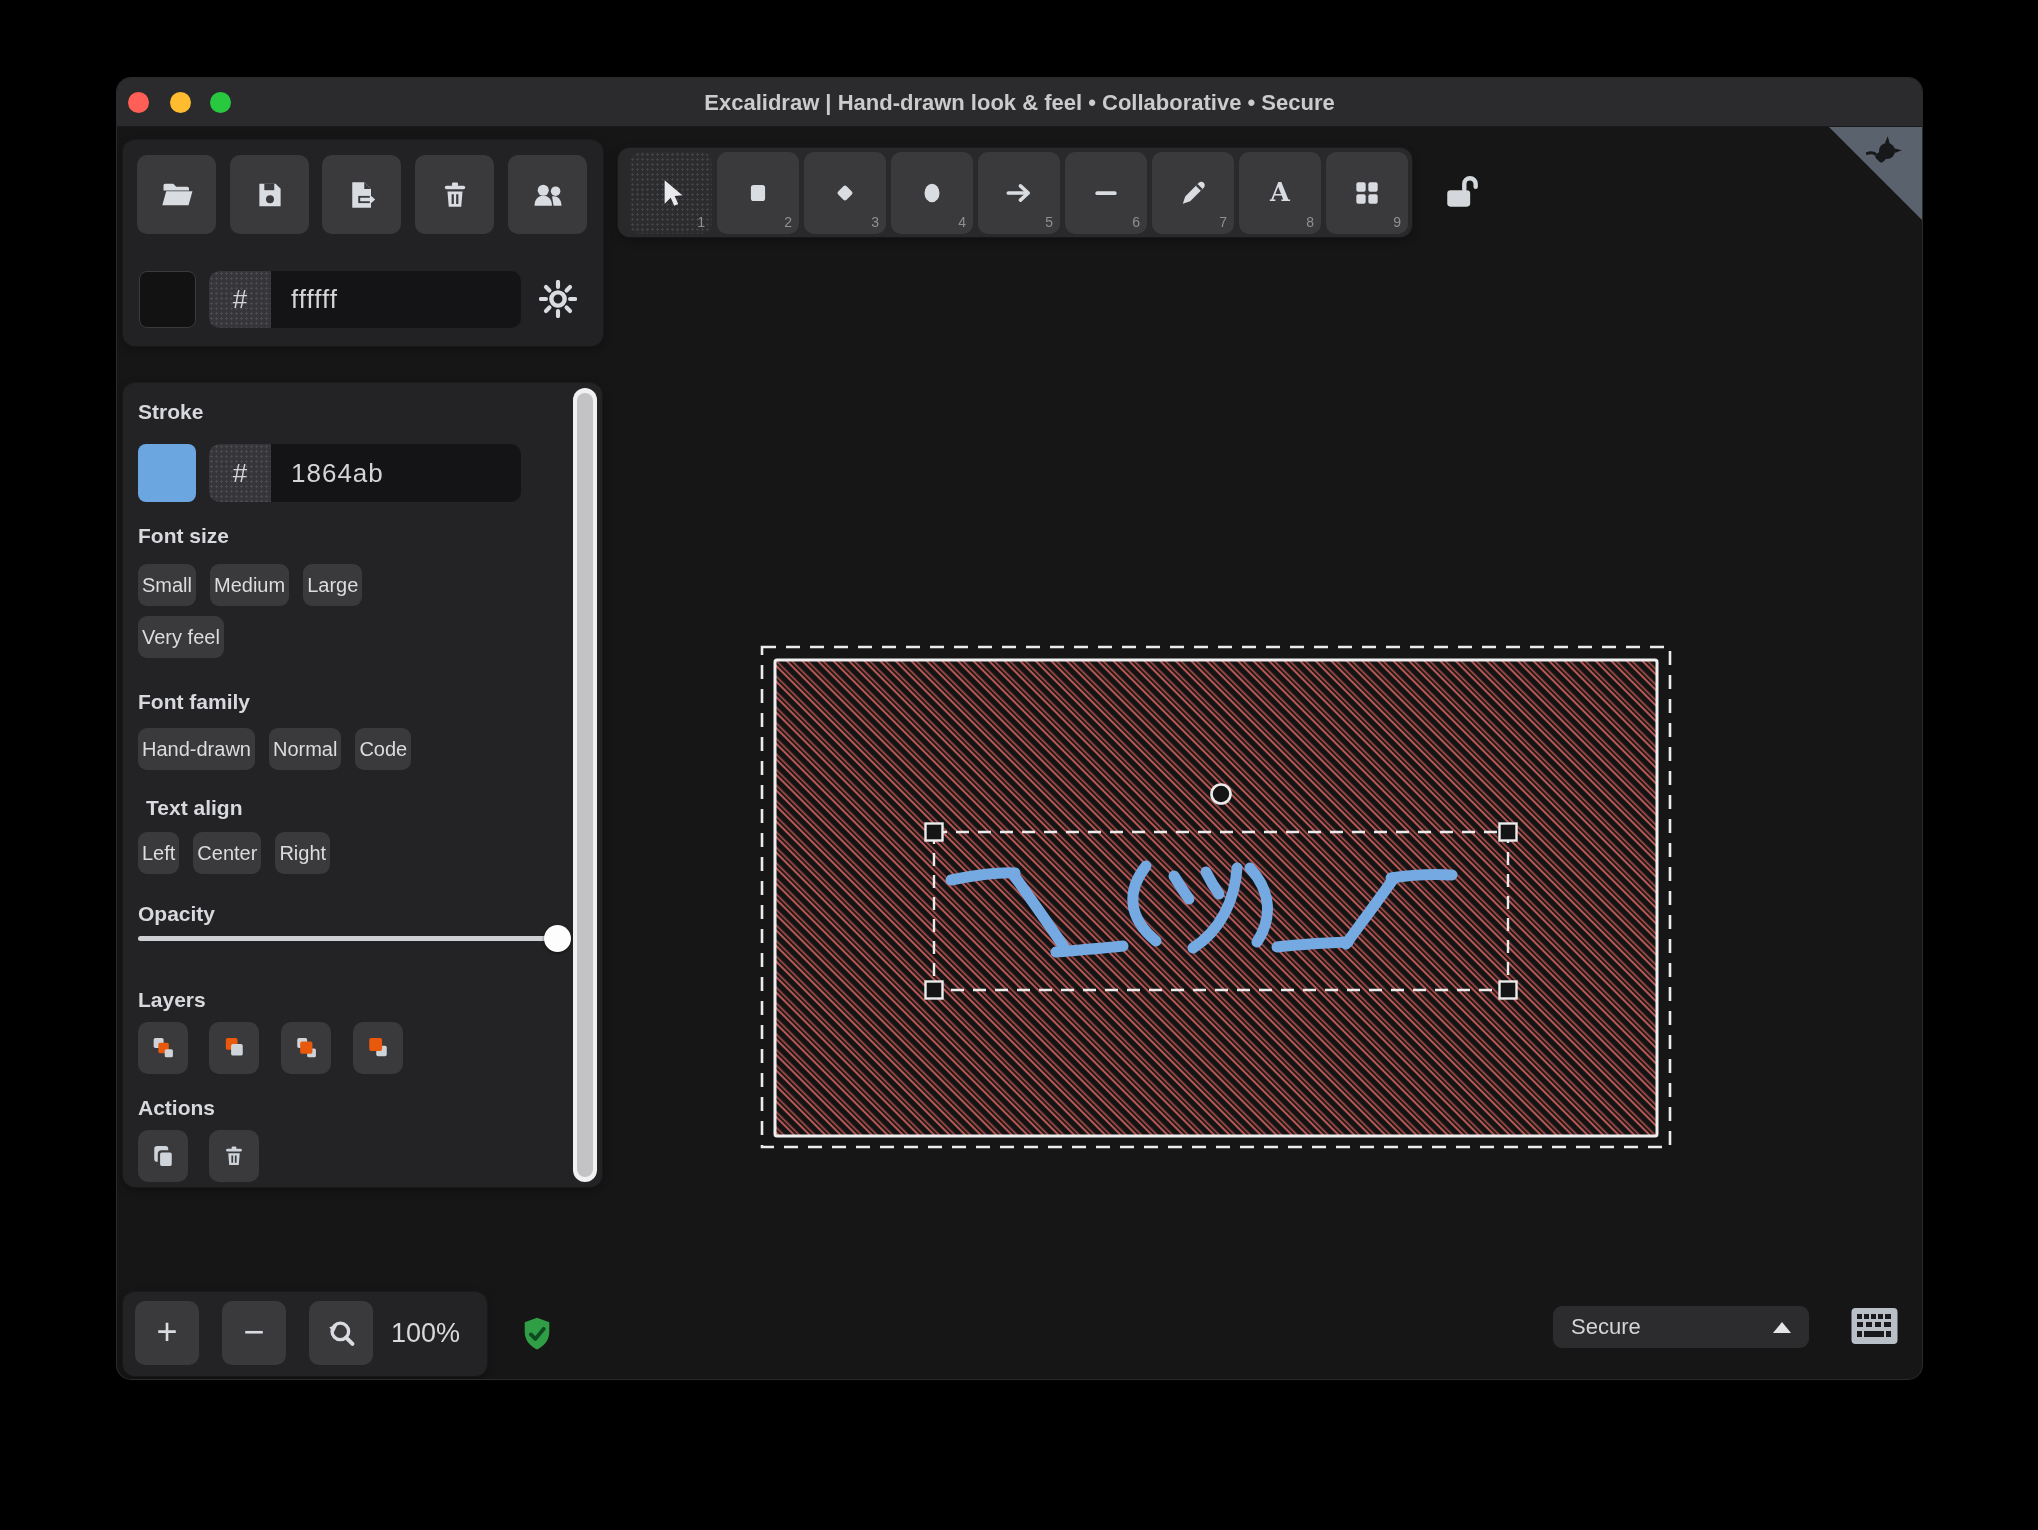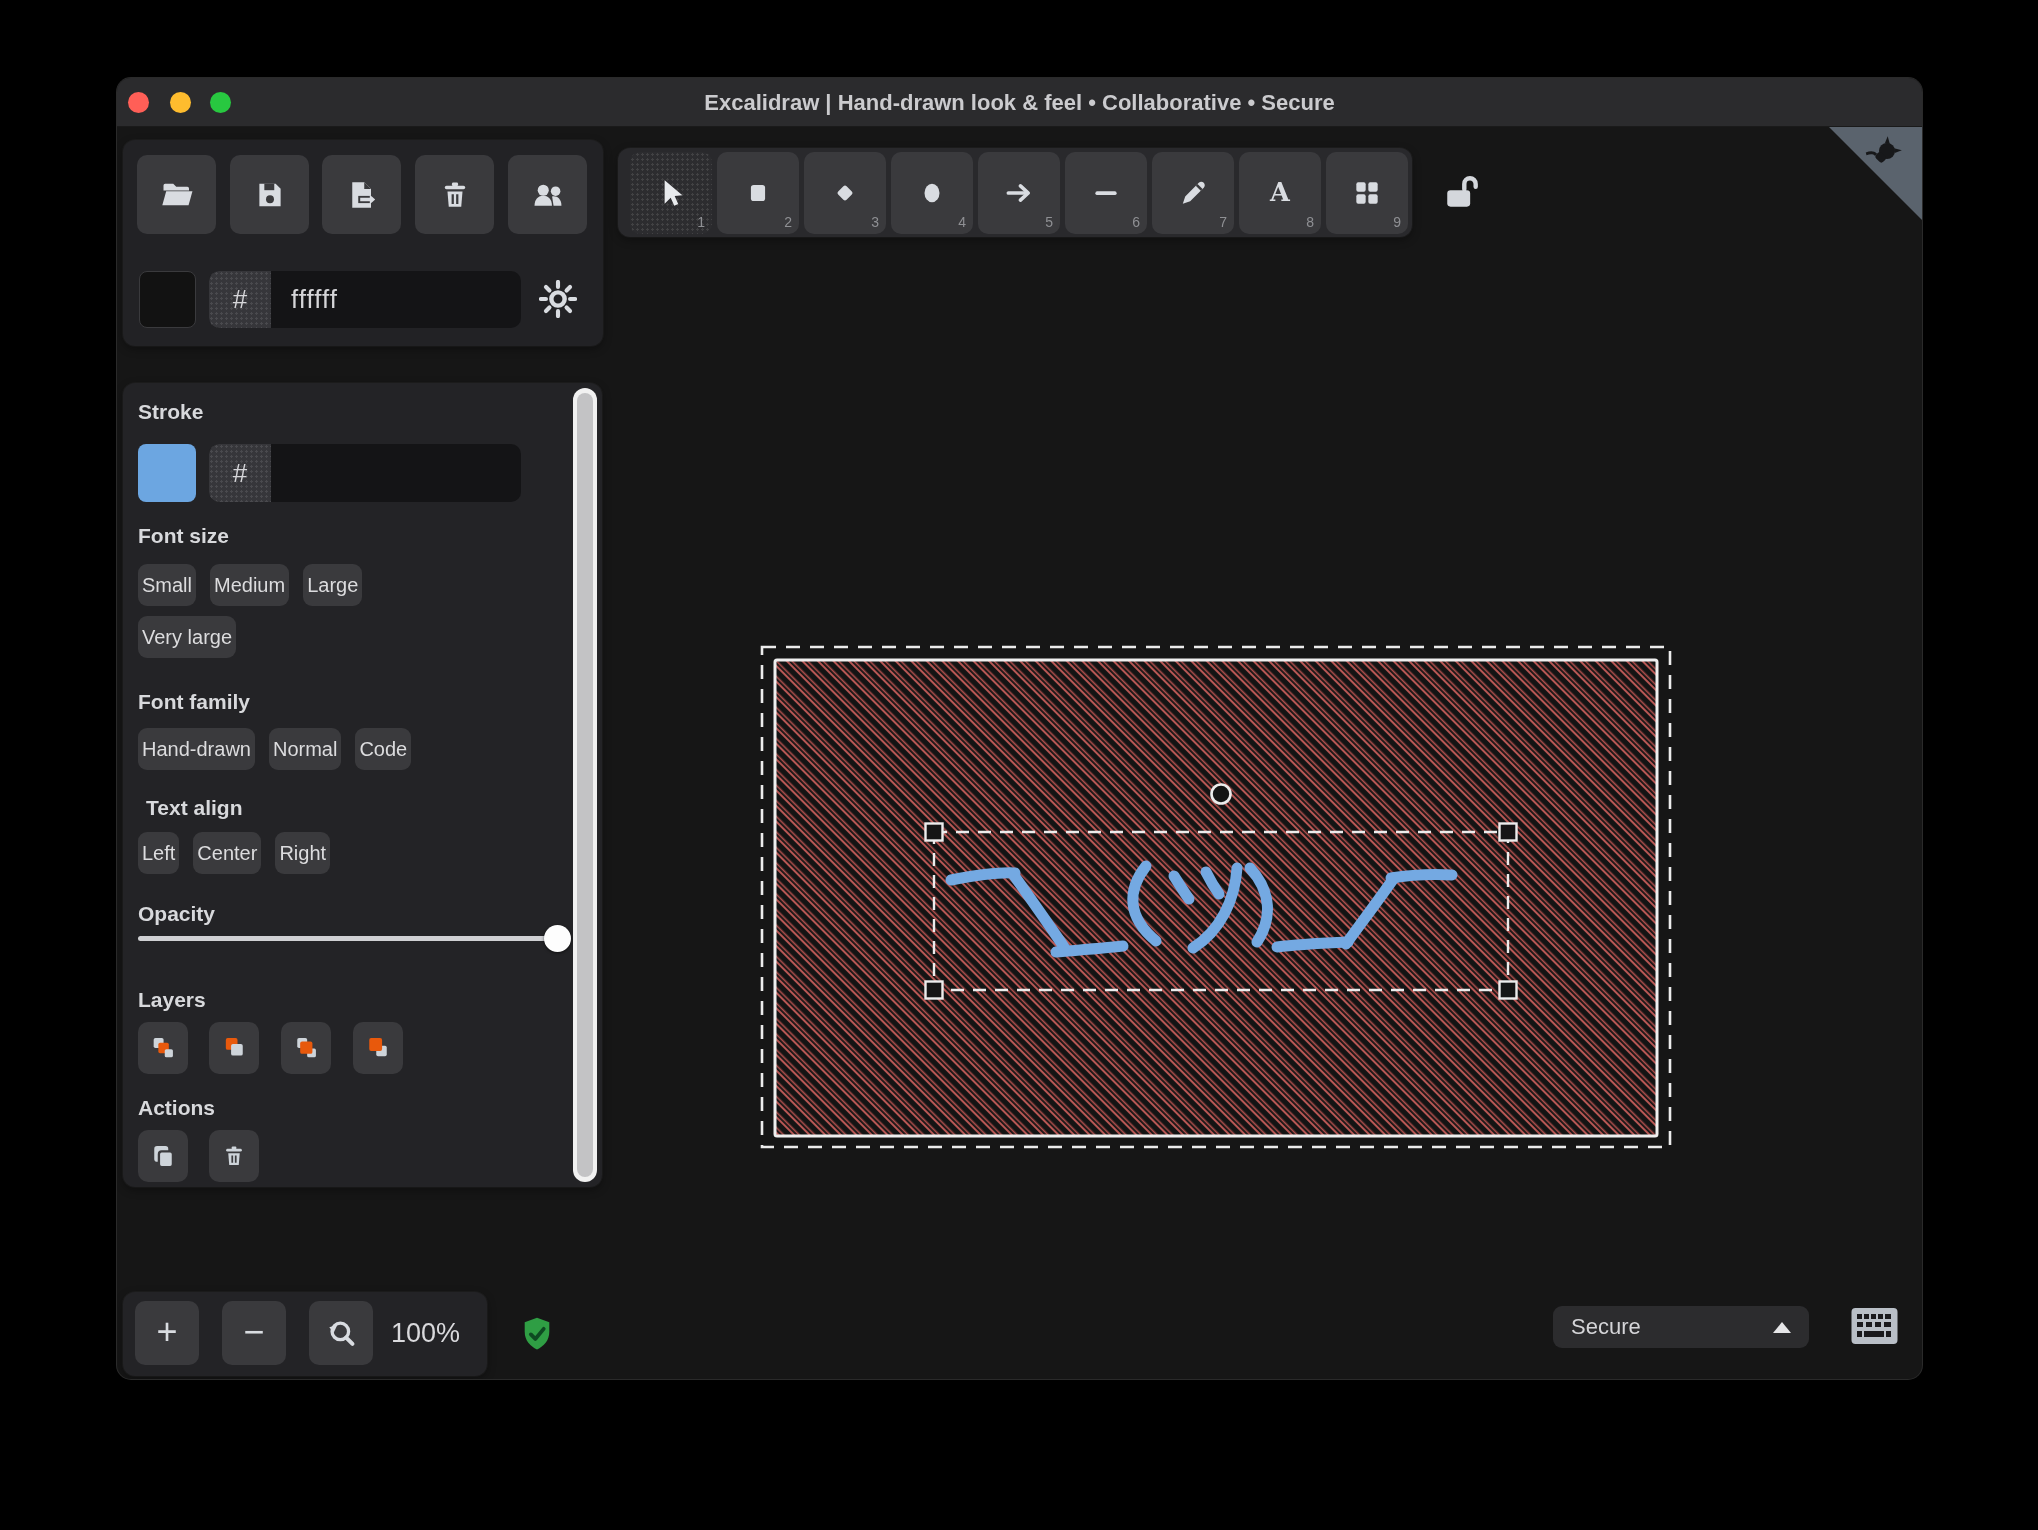--- a/index.html
+++ b/index.html
@@ -240,30 +240,31 @@
       <path d="M13.8 10.5 V7.6 a3.1 3.1 0 0 1 6.2 0 V9.2" fill="none" stroke="#d4d7dc" stroke-width="2.4" stroke-linecap="round"></path>
     </svg>
   </div>
 
   <div class="island" style="left:6px; top:305px; width:479px; height:804px; background:#232326;"></div>
 
   <div class="sec-label" style="left:21px; top:322px;">Stroke</div>
   <div class="swatch" style="left:21px; top:366px; width:58px; height:58px; background:#6ca6e1;"></div>
   <div class="hexbox" style="left:92px; top:366px; width:312px; height:58px;">
     <div class="hexprefix">#</div>
+    <div class="hexval">1864ab</div>
   </div>
 
   <div class="sec-label" style="left:21px; top:446px;">Font size</div>
   <div class="optrow" style="left:21px; top:486px;">
     <div class="opt">Small</div>
     <div class="opt sel">Medium</div>
     <div class="opt">Large</div>
   </div>
   <div class="optrow" style="left:21px; top:538px;">
-    <div class="opt">Very large</div>
+    <div class="opt">Very feel</div>
   </div>
 
   <div class="sec-label" style="left:21px; top:612px;">Font family</div>
   <div class="optrow" style="left:21px; top:650px;">
     <div class="opt sel">Hand-drawn</div>
     <div class="opt">Normal</div>
     <div class="opt">Code</div>
   </div>
 
   <div class="sec-label" style="left:21px; top:718px;margin-left:8px;">Text align</div>

